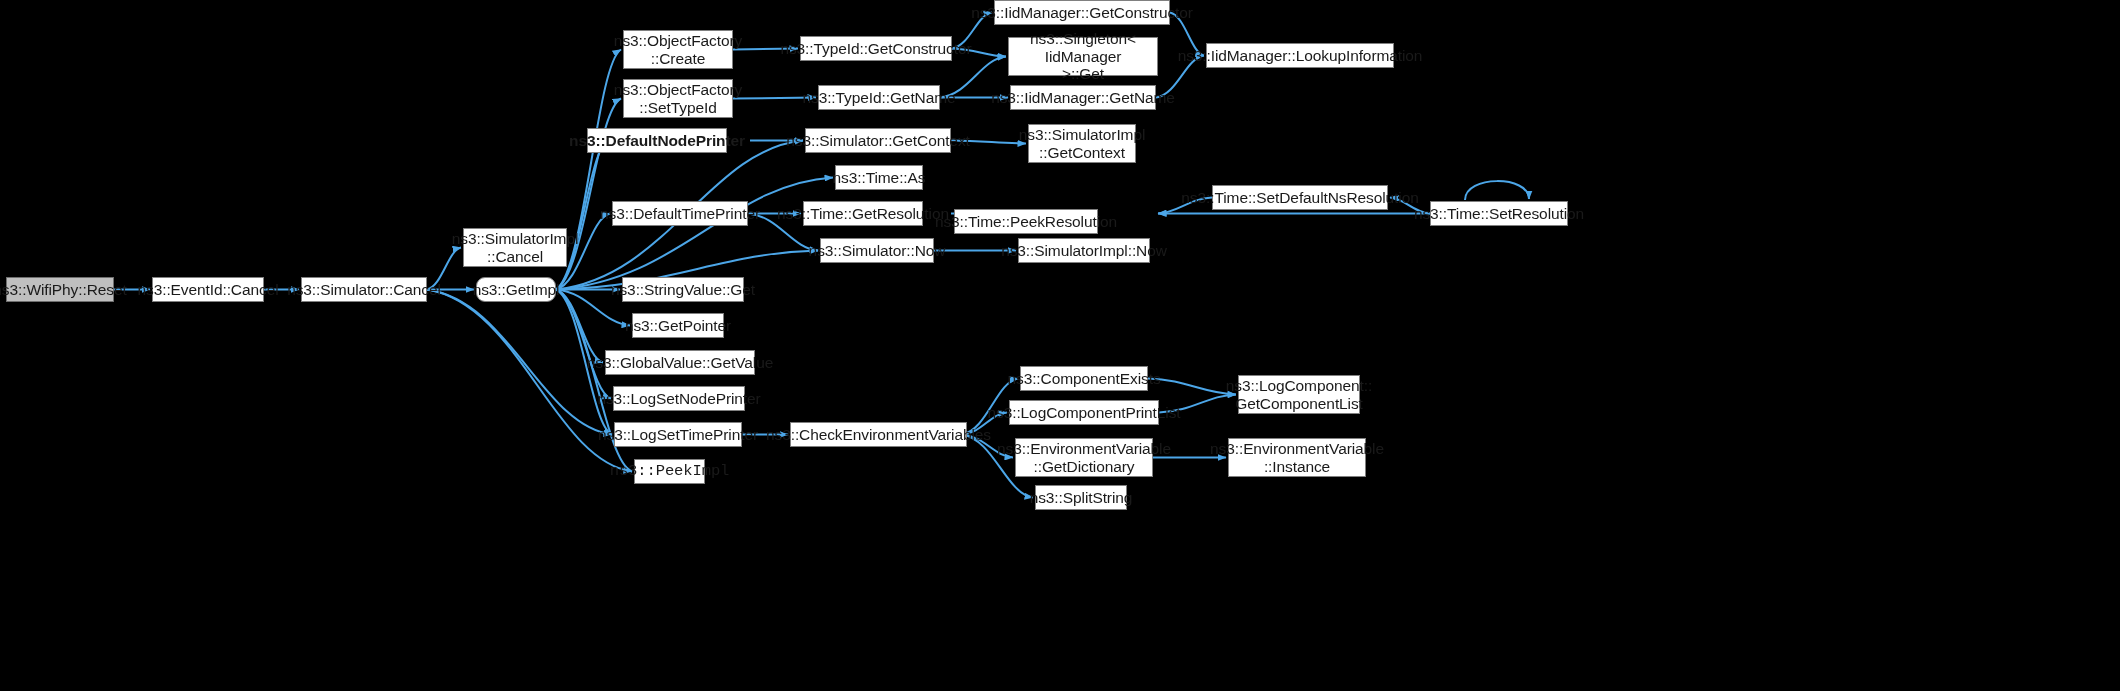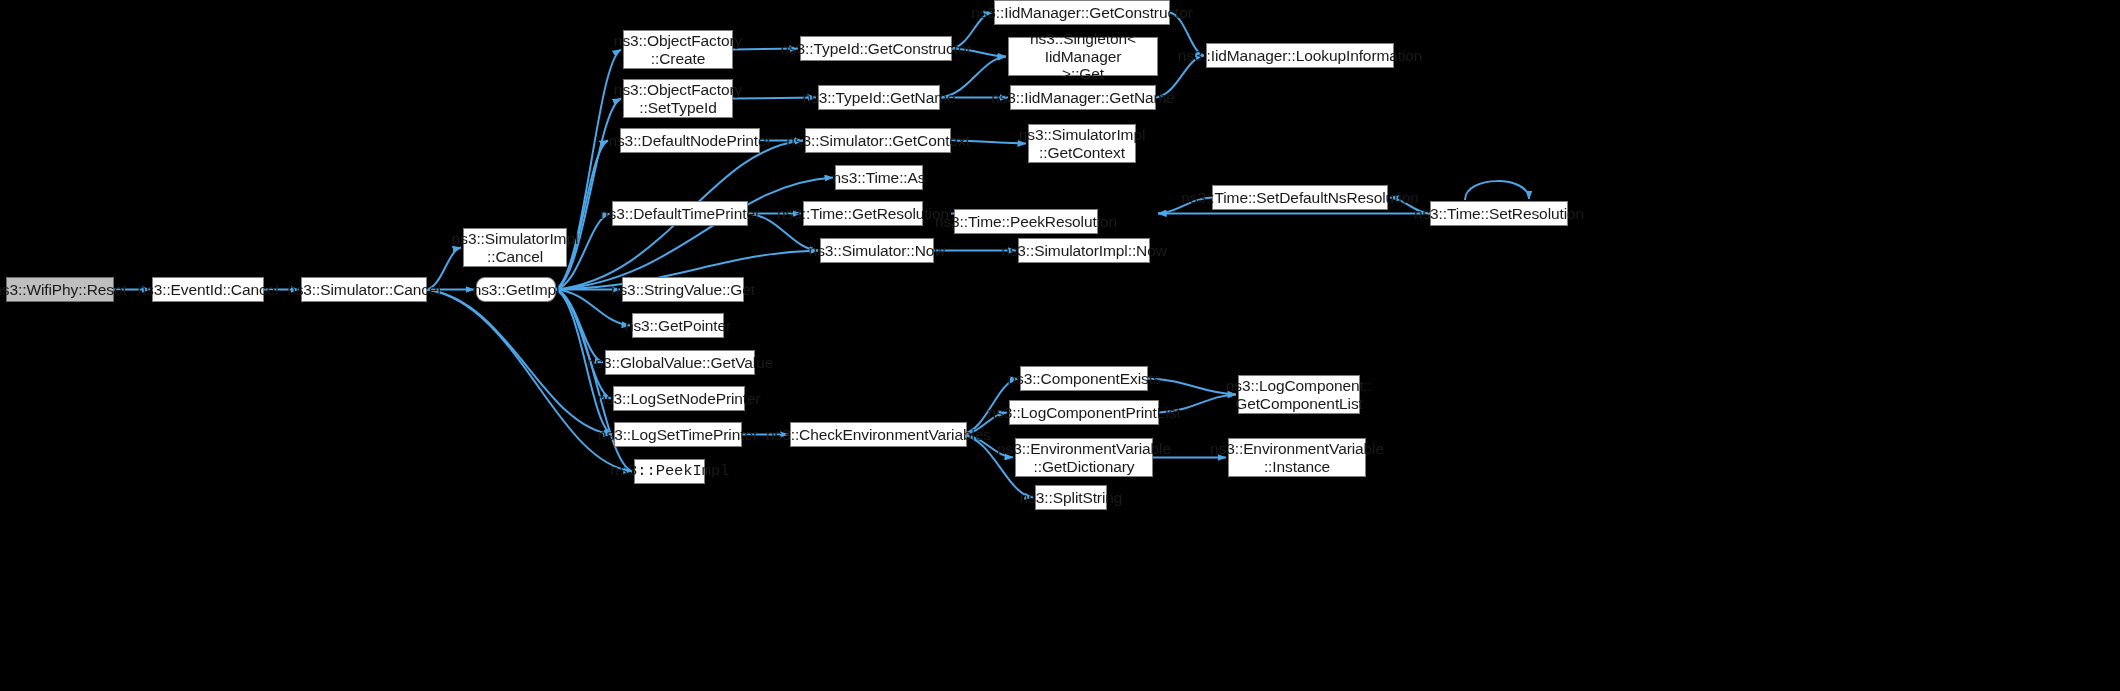--- a/index.html
+++ b/index.html
@@ -107,21 +107,21 @@
       <div class="node root" style="left: 6px; top: 277px; width: 108px; height: 25px;">ns3::WifiPhy::Reset</div>
       <div class="node" style="left: 152px; top: 277px; width: 112px; height: 25px;">ns3::EventId::Cancel</div>
       <div class="node" style="left: 301px; top: 277px; width: 126px; height: 25px;">ns3::Simulator::Cancel</div>
       <div class="node" style="left: 463px; top: 228px; width: 104px; height: 39px;">ns3::SimulatorImpl
 ::Cancel</div>
       <div class="node" style="left: 476px; top: 277px; width: 80px; height: 25px; border-radius: 9px;">ns3::GetImpl</div>
       <div class="node" style="left: 623px; top: 30px; width: 110px; height: 39px;">ns3::ObjectFactory
 ::Create</div>
       <div class="node" style="left: 623px; top: 79px; width: 110px; height: 39px;">ns3::ObjectFactory
 ::SetTypeId</div>
-      <div class="node" style="left: 620px; top: 128px; width: 140px; height: 25px;">ns3::DefaultNodePrinter</div>
+      <div class="node" style="left: 587px; top: 128px; width: 140px; height: 25px; font-weight: bold;">ns3::DefaultNodePrinter</div>
       <div class="node" style="left: 612px; top: 201px; width: 136px; height: 25px;">ns3::DefaultTimePrinter</div>
       <div class="node" style="left: 622px; top: 277px; width: 122px; height: 25px;">ns3::StringValue::Get</div>
       <div class="node" style="left: 632px; top: 313px; width: 92px; height: 25px;">ns3::GetPointer</div>
       <div class="node" style="left: 605px; top: 350px; width: 150px; height: 25px;">ns3::GlobalValue::GetValue</div>
       <div class="node" style="left: 613px; top: 386px; width: 132px; height: 25px;">ns3::LogSetNodePrinter</div>
       <div class="node" style="left: 614px; top: 422px; width: 128px; height: 25px;">ns3::LogSetTimePrinter</div>
       <div class="node" style="left: 634px; top: 459px; width: 71px; height: 25px; font-family: Liberation Mono, monospace;">ns3::PeekImpl</div>
       <div class="node" style="left: 800px; top: 36px; width: 152px; height: 25px;">ns3::TypeId::GetConstructor</div>
       <div class="node" style="left: 818px; top: 85px; width: 122px; height: 25px;">ns3::TypeId::GetName</div>
       <div class="node" style="left: 805px; top: 128px; width: 146px; height: 25px;">ns3::Simulator::GetContext</div>
@@ -134,21 +134,21 @@
 &gt;::Get</div>
       <div class="node" style="left: 1010px; top: 85px; width: 146px; height: 25px;">ns3::IidManager::GetName</div>
       <div class="node" style="left: 1028px; top: 124px; width: 108px; height: 39px;">ns3::SimulatorImpl
 ::GetContext</div>
       <div class="node" style="left: 954px; top: 201px; width: 144px; height: 25px; margin-top: 8px;">ns3::Time::PeekResolution</div>
       <div class="node" style="left: 1018px; top: 238px; width: 132px; height: 25px;">ns3::SimulatorImpl::Now</div>
       <div class="node" style="left: 1020px; top: 366px; width: 128px; height: 25px;">ns3::ComponentExists</div>
       <div class="node" style="left: 1009px; top: 400px; width: 150px; height: 25px;">ns3::LogComponentPrintList</div>
       <div class="node" style="left: 1015px; top: 438px; width: 138px; height: 39px;">ns3::EnvironmentVariable
 ::GetDictionary</div>
-      <div class="node" style="left: 1035px; top: 485px; width: 72px; height: 25px;">ns3::SplitString</div>
+      <div class="node" style="left: 1035px; top: 485px; width: 92px; height: 25px;">ns3::SplitString</div>
       <div class="node" style="left: 1206px; top: 43px; width: 188px; height: 25px;">ns3::IidManager::LookupInformation</div>
       <div class="node" style="left: 1212px; top: 185px; width: 176px; height: 25px;">ns3::Time::SetDefaultNsResolution</div>
       <div class="node" style="left: 1238px; top: 375px; width: 122px; height: 39px;">ns3::LogComponent::
 GetComponentList</div>
       <div class="node" style="left: 1228px; top: 438px; width: 138px; height: 39px;">ns3::EnvironmentVariable
 ::Instance</div>
       <div class="node" style="left: 1430px; top: 201px; width: 138px; height: 25px;">ns3::Time::SetResolution</div>
     </div>
 </div>
 

